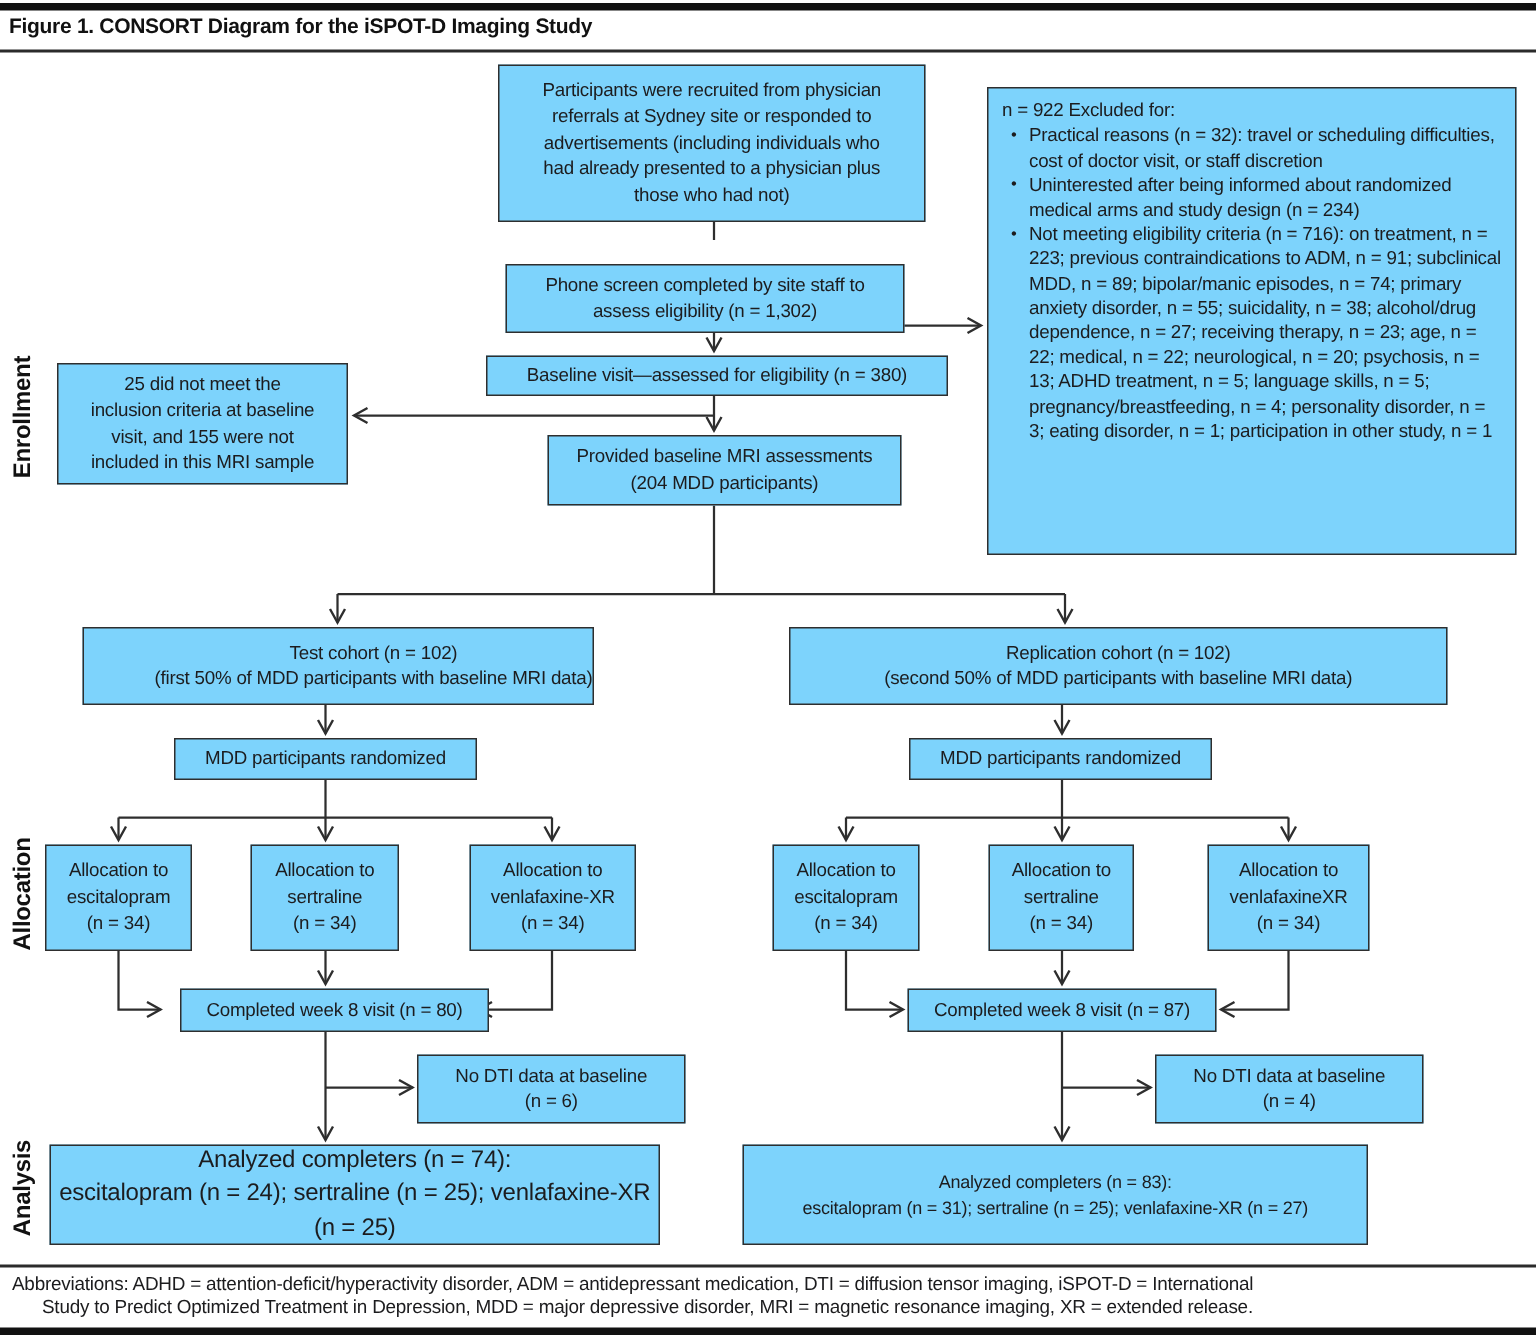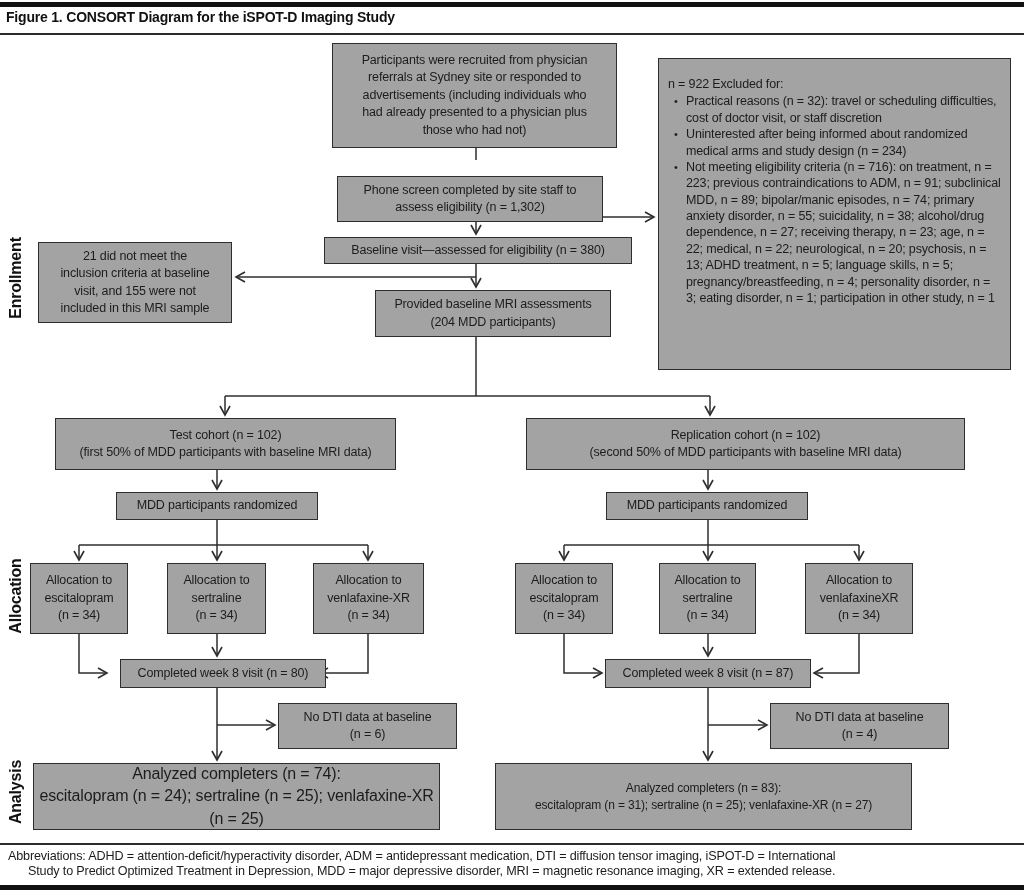--- a/index.html
+++ b/index.html
@@ -7,47 +7,47 @@
     position:relative;width:1024px;height:893px;background:#fff;overflow:hidden;
     font-family:"Liberation Sans","DejaVu Sans",sans-serif;color:#1c1c1e;
   }
   .bar-thick{position:absolute;left:0;right:0;height:5px;background:#111;}
   .rule-thin{position:absolute;left:0;right:0;height:2px;background:#2b2b2b;}
   .fig-title{
     position:absolute;left:6px;top:9px;font-size:14px;font-weight:bold;
     letter-spacing:-0.2px;color:#111;white-space:nowrap;
   }
   .box{
-    position:absolute;box-sizing:border-box;border:1.6px solid #2e2e2e;background:#a3a3a3;
+    position:absolute;box-sizing:border-box;border:1.6px solid #2e2e2e;background:#7dd3fc;
     display:flex;align-items:center;justify-content:center;text-align:center;
     font-size:12.5px;line-height:1.4;letter-spacing:-0.15px;
   }
   .box .txt{white-space:pre-line;}
   .vlabel{
     position:absolute;width:120px;height:20px;text-align:center;
     font-size:16px;font-weight:bold;letter-spacing:-0.2px;color:#111;
     transform:rotate(-90deg);transform-origin:center;white-space:nowrap;
   }
   .arrows{position:absolute;left:0;top:0;}
   
   .box.excluded{align-items:flex-start;justify-content:flex-start;text-align:left;
-    padding:17px 8px 6px 9px;line-height:1.31;}
+    padding:6px 8px 6px 9px;line-height:1.31;}
   .exc-inner{width:100%;}
   .exc-header{margin-bottom:1px;}
   .exc-item{display:flex;}
   .exc-bullet{width:18px;flex:0 0 18px;padding-left:6px;box-sizing:border-box;font-size:11px;padding-top:1px;}
   .exc-text{flex:1;}
   
   .b-recruit{left:332px;top:43px;width:285px;height:105px;}
   .b-phone{left:337px;top:160px;width:266px;height:46px;margin-top:16px;}
   .b-excluded{left:658px;top:58px;width:353px;height:312px;}
   .b-baseline{left:324px;top:237px;width:308px;height:27px;}
   .b-notincluded{left:38px;top:242px;width:194px;height:81px;}
-  .b-mri{left:375px;top:290px;width:236px;height:47px;}
-  .b-test{left:55px;top:418px;width:341px;height:52px;}
+  .b-mri{left:365px;top:290px;width:236px;height:47px;}
+  .b-test{left:55px;top:418px;width:341px;height:52px;justify-content:flex-end;}
   .b-repl{left:526px;top:418px;width:439px;height:52px;}
   .b-randL{left:116px;top:492px;width:202px;height:28px;}
   .b-randR{left:606px;top:492px;width:202px;height:28px;}
   .b-alloc{top:563px;height:71px;}
   .b-aL1{left:30px;width:98px;}  .b-aL2{left:167px;width:99px;}  .b-aL3{left:313px;width:111px;}
   .b-aR1{left:515px;width:98px;} .b-aR2{left:659px;width:97px;} .b-aR3{left:805px;width:108px;}
   .b-compL{left:120px;top:659px;width:206px;height:29px;}
   .b-compR{left:605px;top:659px;width:206px;height:29px;}
   .b-dtiL{left:278px;top:703px;width:179px;height:46px;}
   .b-dtiR{left:770px;top:703px;width:179px;height:46px;}
@@ -142,21 +142,21 @@
         <span class="exc-text">Not meeting eligibility criteria (n = 716): on treatment, n = 223; previous contraindications to ADM, n = 91; subclinical MDD, n = 89; bipolar/manic episodes, n = 74; primary anxiety disorder, n = 55; suicidality, n = 38; alcohol/drug dependence, n = 27; receiving therapy, n = 23; age, n = 22; medical, n = 22; neurological, n = 20; psychosis, n = 13; ADHD treatment, n = 5; language skills, n = 5; pregnancy/breastfeeding, n = 4; personality disorder, n = 3; eating disorder, n = 1; participation in other study, n = 1</span>
       </div>
     </div>
   </div>
 
   <div class="box b-baseline">
     <div class="txt">Baseline visit—assessed for eligibility (n = 380)</div>
   </div>
 
   <div class="box b-notincluded">
-    <div class="txt">21 did not meet the
+    <div class="txt">25 did not meet the
 inclusion criteria at baseline
 visit, and 155 were not
 included in this MRI sample</div>
   </div>
 
   <div class="box b-mri">
     <div class="txt">Provided baseline MRI assessments
 (204 MDD participants)</div>
   </div>
 

